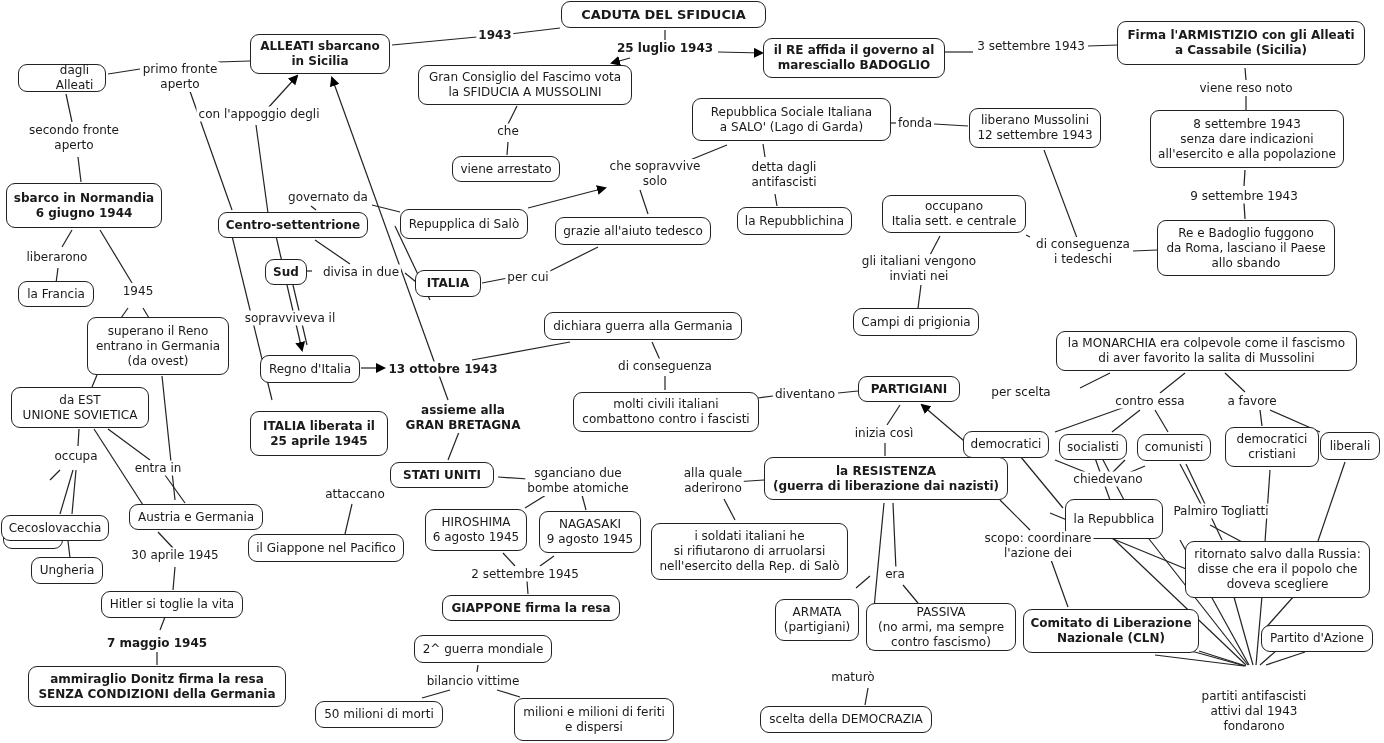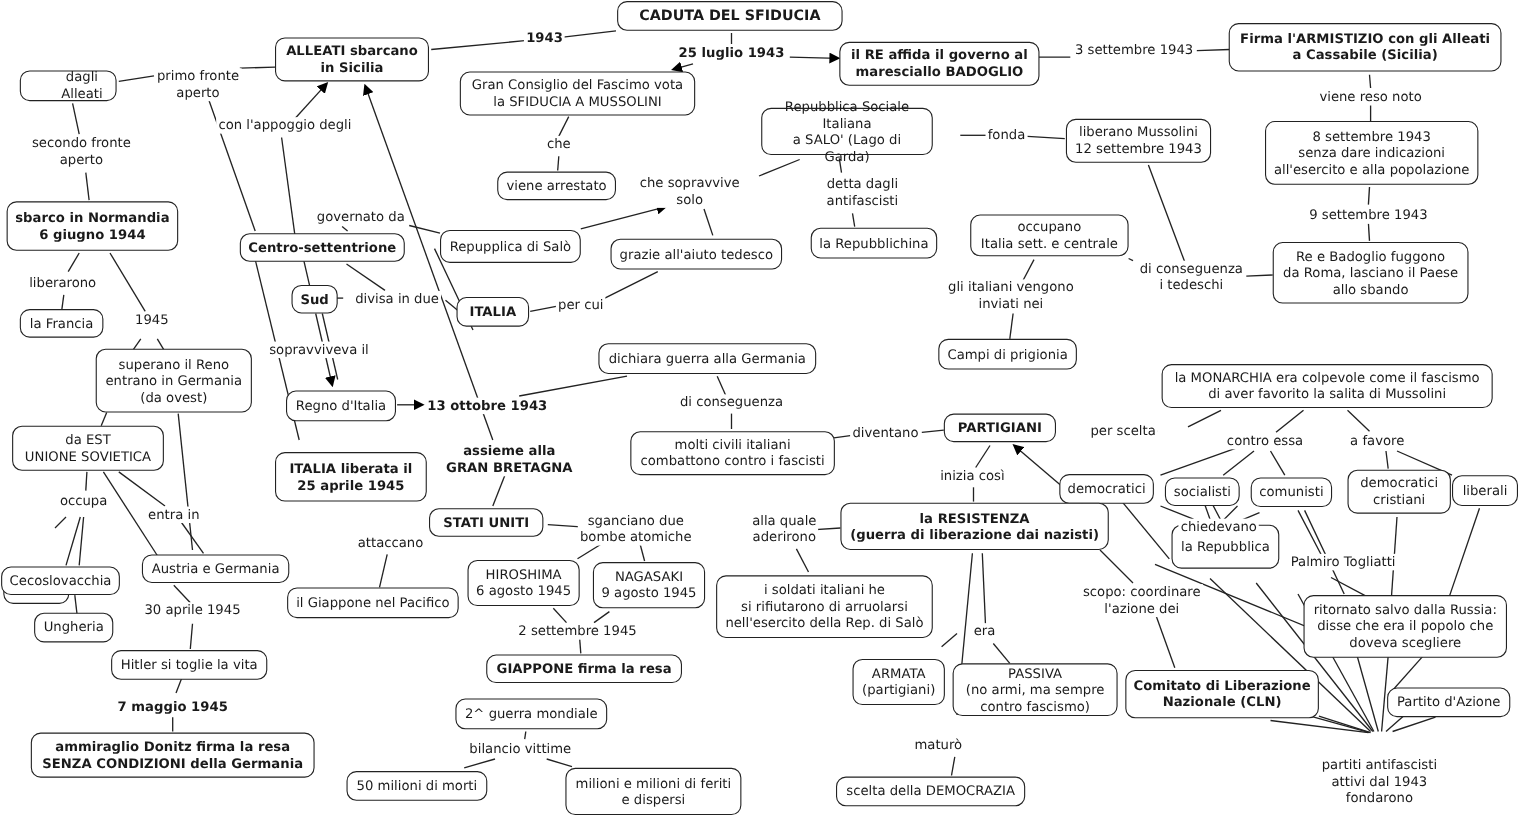--- a/index.html
+++ b/index.html
@@ -163,21 +163,21 @@
 <div class="node bold" style="left:561px;top:1px;width:205px;height:27px;font-size:13px;">CADUTA DEL SFIDUCIA</div>
 <div class="node bold" style="left:250px;top:34px;width:140px;height:40px;">ALLEATI sbarcano
 in Sicilia</div>
 <div class="node bold" style="left:763px;top:38px;width:182px;height:40px;">il RE affida il governo al
 maresciallo BADOGLIO</div>
 <div class="node bold" style="left:1117px;top:21px;width:248px;height:44px;">Firma l'ARMISTIZIO con gli Alleati
 a Cassabile (Sicilia)</div>
 <div class="node" style="left:418px;top:65px;width:214px;height:40px;">Gran Consiglio del Fascimo vota
 la SFIDUCIA A MUSSOLINI</div>
 <div class="node" style="left:452px;top:156px;width:108px;height:26px;">viene arrestato</div>
-<div class="node" style="left:692px;top:98px;width:156px;height:43px;">Repubblica Sociale Italiana
+<div class="node" style="left:692px;top:98px;width:199px;height:43px;">Repubblica Sociale Italiana
 a SALO' (Lago di Garda)</div>
 <div class="node" style="left:969px;top:108px;width:132px;height:40px;">liberano Mussolini
 12 settembre 1943</div>
 <div class="node" style="left:1150px;top:110px;width:194px;height:58px;">8 settembre 1943
 senza dare indicazioni
 all'esercito e alla popolazione</div>
 <div class="node" style="left:18px;top:64px;width:88px;height:28px;padding-left:31px;">dagli Alleati</div>
 <div class="node bold" style="left:6px;top:183px;width:156px;height:45px;">sbarco in Normandia
 6 giugno 1944</div>
 <div class="node bold" style="left:218px;top:212px;width:150px;height:26px;">Centro-settentrione</div>
@@ -219,22 +219,22 @@
 <div class="node" style="left:3px;top:479px;width:60px;height:26px;margin-top:44px;">Polonia</div>
 <div class="node" style="left:129px;top:504px;width:134px;height:26px;">Austria e Germania</div>
 <div class="node" style="left:1px;top:515px;width:108px;height:26px;">Cecoslovacchia</div>
 <div class="node" style="left:425px;top:509px;width:102px;height:42px;">HIROSHIMA
 6 agosto 1945</div>
 <div class="node" style="left:539px;top:511px;width:102px;height:42px;">NAGASAKI
 9 agosto 1945</div>
 <div class="node" style="left:651px;top:523px;width:197px;height:57px;">i soldati italiani he
 si rifiutarono di arruolarsi
 nell'esercito della Rep. di Salò</div>
-<div class="node" style="left:1065px;top:477px;width:98px;height:40px;">la Repubblica</div>
-<div class="node" style="left:261px;top:534px;width:156px;height:28px;">il Giappone nel Pacifico</div>
+<div class="node" style="left:1065px;top:499px;width:98px;height:40px;">la Repubblica</div>
+<div class="node" style="left:248px;top:534px;width:156px;height:28px;">il Giappone nel Pacifico</div>
 <div class="node" style="left:31px;top:557px;width:72px;height:27px;">Ungheria</div>
 <div class="node" style="left:1185px;top:541px;width:185px;height:57px;">ritornato salvo dalla Russia:
 disse che era il popolo che
 doveva scegliere</div>
 <div class="node" style="left:101px;top:591px;width:142px;height:27px;">Hitler si toglie la vita</div>
 <div class="node bold" style="left:442px;top:595px;width:178px;height:26px;">GIAPPONE firma la resa</div>
 <div class="node" style="left:775px;top:599px;width:84px;height:42px;">ARMATA
 (partigiani)</div>
 <div class="node" style="left:866px;top:603px;width:150px;height:48px;">PASSIVA
 (no armi, ma sempre
@@ -254,21 +254,21 @@
 <div class="lbl bold" style="left:665px;top:48px;">25 luglio 1943</div>
 <div class="lbl" style="left:1031px;top:46px;">3 settembre 1943</div>
 <div class="lbl" style="left:180px;top:63px;margin-top:14px;">primo fronte
 aperto</div>
 <div class="lbl" style="left:1246px;top:88px;">viene reso noto</div>
 <div class="lbl" style="left:259px;top:114px;">con l'appoggio degli</div>
 <div class="lbl" style="left:508px;top:131px;">che</div>
 <div class="lbl" style="left:915px;top:123px;">fonda</div>
 <div class="lbl" style="left:74px;top:138px;">secondo fronte
 aperto</div>
-<div class="lbl" style="left:627px;top:174px;text-align:center;">che sopravvive
+<div class="lbl" style="left:655px;top:174px;text-align:center;">che sopravvive
 solo</div>
 <div class="lbl" style="left:784px;top:175px;">detta dagli
 antifascisti</div>
 <div class="lbl" style="left:328px;top:197px;">governato da</div>
 <div class="lbl" style="left:1244px;top:196px;">9 settembre 1943</div>
 <div class="lbl" style="left:1083px;top:252px;">di conseguenza
 i tedeschi</div>
 <div class="lbl" style="left:57px;top:257px;">liberarono</div>
 <div class="lbl" style="left:361px;top:272px;">divisa in due</div>
 <div class="lbl" style="left:919px;top:269px;">gli italiani vengono

